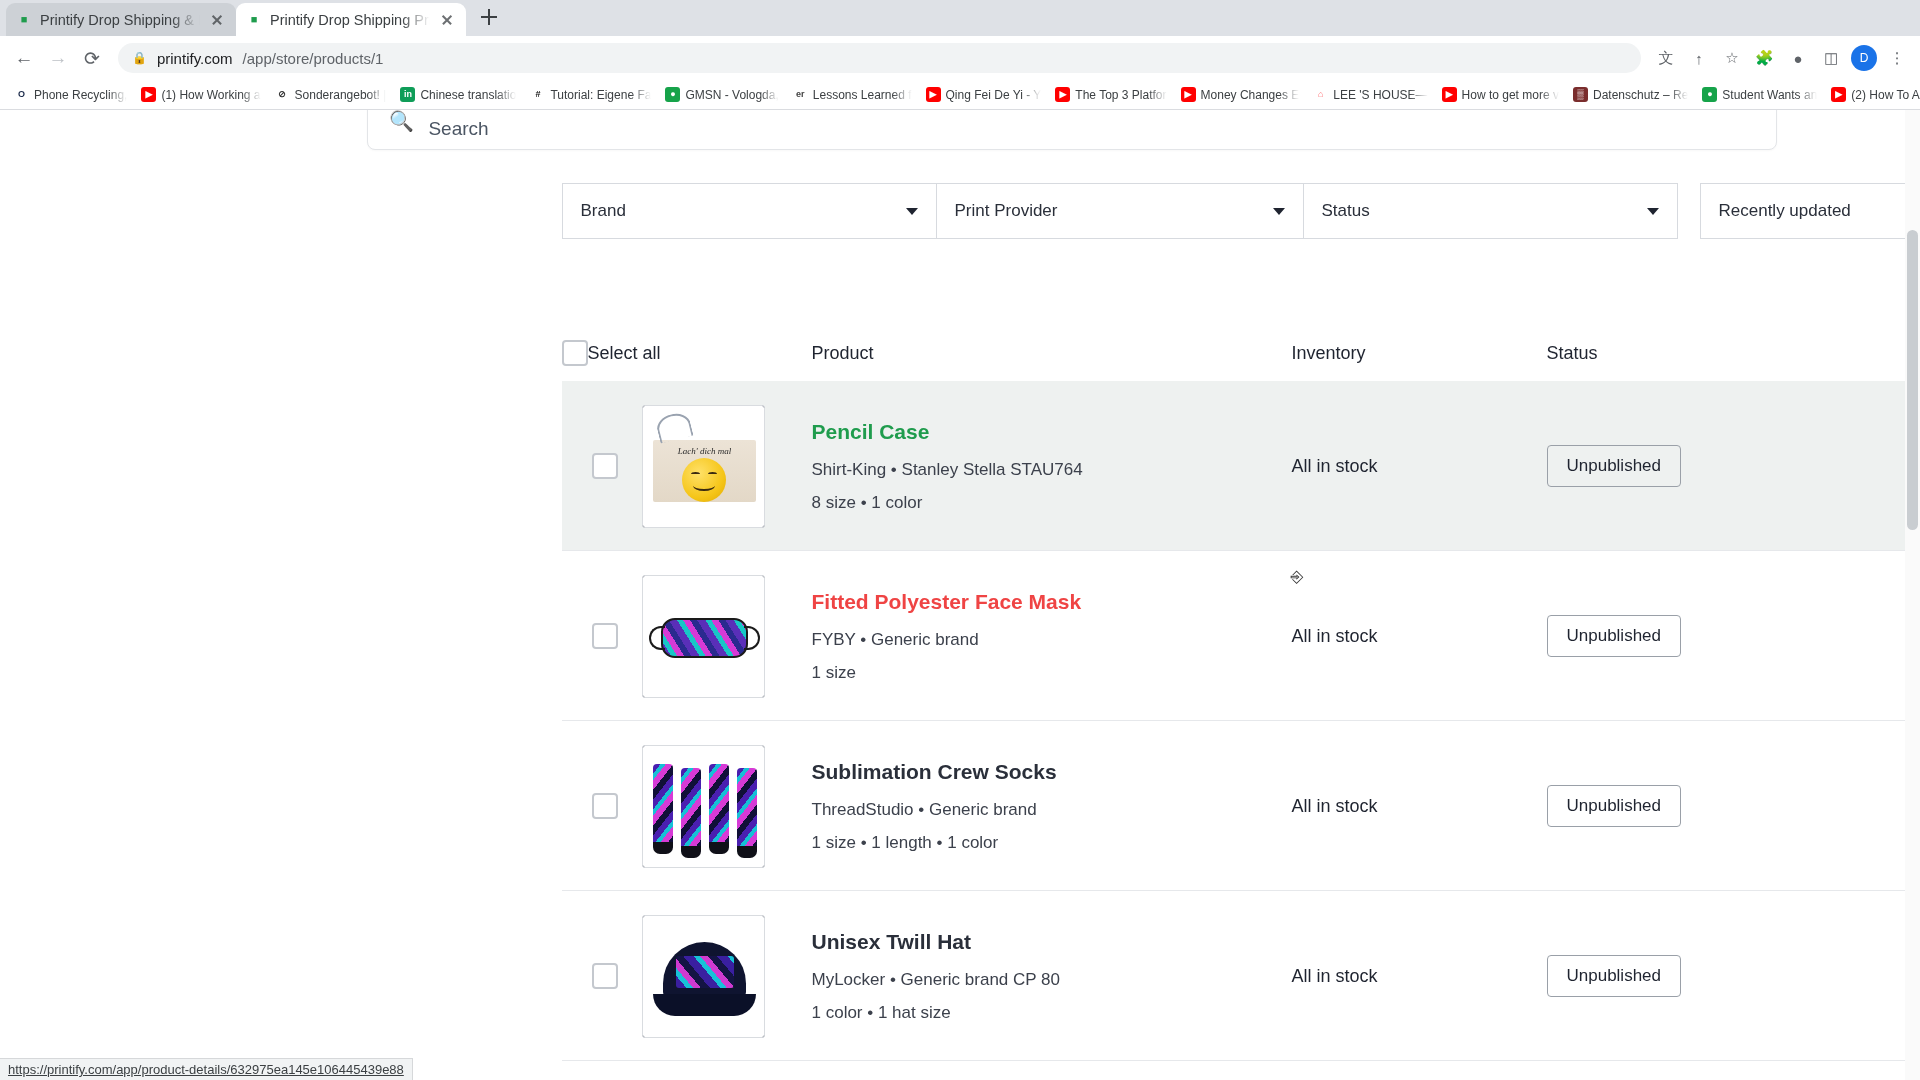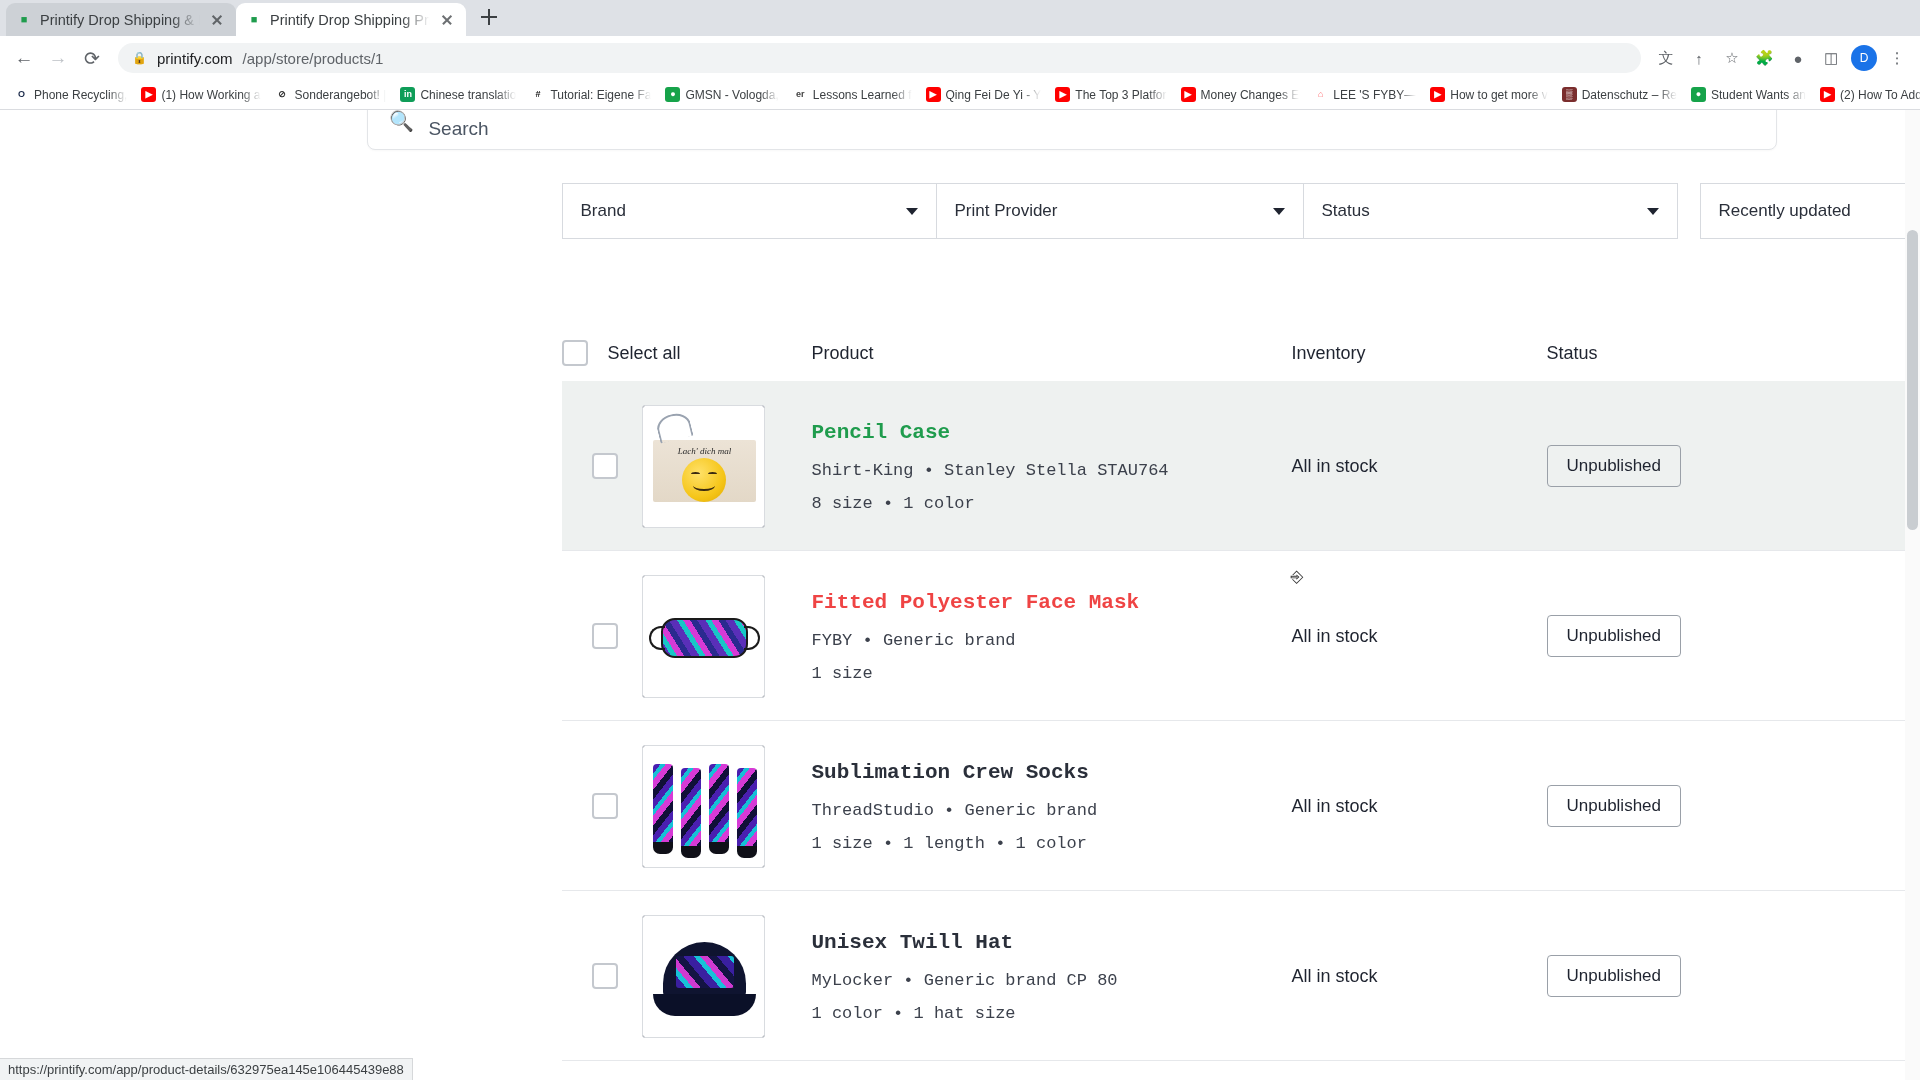--- a/index.html
+++ b/index.html
@@ -137,55 +137,55 @@
 
   .table-head {
     position: absolute; left: 228px; top: 215px; width: 1250px;
     display: flex; align-items: center; height: 56px;
     font-size: 18px; color: #1f2430;
   }
   .chk {
     width: 26px; height: 26px; border: 2px solid #c4c8ce; border-radius: 4px;
     background: #fff; flex: 0 0 26px;
   }
-  .th-selectall { margin-left: 20px; }
+  .th-selectall { }
   .th-product { position: absolute; left: 250px; }
   .th-inventory { position: absolute; left: 730px; }
   .th-status { position: absolute; left: 985px; }
 
   .rowlist { position: absolute; left: 228px; top: 271px; width: 1479px; }
   .row {
     height: 170px; position: relative; display: flex; align-items: center;
     border-bottom: 1px solid #e6e8eb;
   }
   .row.highlight { background: #eef1f0; }
   .row .chk { position: absolute; left: 30px; top: 50%; margin-top: -13px; }
   .thumb {
     position: absolute; left: 80px; top: 50%; margin-top: -61px;
     width: 123px; height: 123px; border: 1px solid #d9dce0; border-radius: 3px;
     background: #0f172a; overflow: hidden;
   }
-  .prodinfo { position: absolute; left: 250px; top: 50%; transform: translateY(-50%); width: 450px; font-family: Liberation Mono, monospace; }
+  .prodinfo { position: absolute; left: 250px; top: 50%; transform: translateY(-50%); width: 450px; }
   .prodname { font-size: 21px; font-weight: bold; color: #2a2f3a; line-height: 1.3; }
   .prodmeta { font-size: 17px; color: #3c414c; margin-top: 13px; line-height: 1.4; }
   .prodvar { font-size: 17px; color: #3c414c; margin-top: 11px; }
   .inventory { position: absolute; left: 730px; top: 50%; transform: translateY(-50%); font-size: 18px; color: #1f2430; }
   .status-badge {
     position: absolute; left: 985px; top: 50%; margin-top: -21px;
     height: 42px; padding: 0 19px; border: 1px solid #9aa0a8; border-radius: 4px;
     display: flex; align-items: center; font-size: 17px; color: #1f2430; background: transparent;
   }
 
   .cursor { position: absolute; left: 957px; top: 458px; font-size: 16px; color: #333; }
 
   .statusbar {
     position: absolute; left: 0; bottom: 0; height: 22px;
     background: #f1f3f4; border-top: 1px solid #d6d8da; border-right: 1px solid #d6d8da;
     display: flex; align-items: center; padding: 0 8px;
-    font-size: 13px; color: #3c4043; z-index: 50;
+    font-size: 13px; color: #3c4043; z-index: 50; text-decoration: underline;
   }
 
   .scroll-track {
     position: absolute; right: 0; top: 0; bottom: 0; width: 15px; background: #fafafa;
   }
   .scroll-thumb { position: absolute; right: 2px; top: 120px; width: 11px; height: 300px; background: #c9cdd1; border-radius: 6px; }
 </style>
 </head>
 <body>
 
@@ -264,21 +264,21 @@
       <div class="bm">
         <span class="bm-fav" style="background: rgb(255, 0, 0); color: rgb(255, 255, 255);">▶</span>
         <span class="bm-label">The Top 3 Platfor</span>
       </div>
       <div class="bm">
         <span class="bm-fav" style="background: rgb(255, 0, 0); color: rgb(255, 255, 255);">▶</span>
         <span class="bm-label">Money Changes E</span>
       </div>
       <div class="bm">
         <span class="bm-fav" style="background: rgb(255, 255, 255); color: rgb(255, 90, 95);">⌂</span>
-        <span class="bm-label">LEE 'S FYBY—</span>
+        <span class="bm-label">LEE 'S HOUSE—</span>
       </div>
       <div class="bm">
         <span class="bm-fav" style="background: rgb(255, 0, 0); color: rgb(255, 255, 255);">▶</span>
         <span class="bm-label">How to get more v</span>
       </div>
       <div class="bm">
         <span class="bm-fav" style="background: rgb(122, 45, 45); color: rgb(255, 255, 255);">▒</span>
         <span class="bm-label">Datenschutz – Re</span>
       </div>
       <div class="bm">

